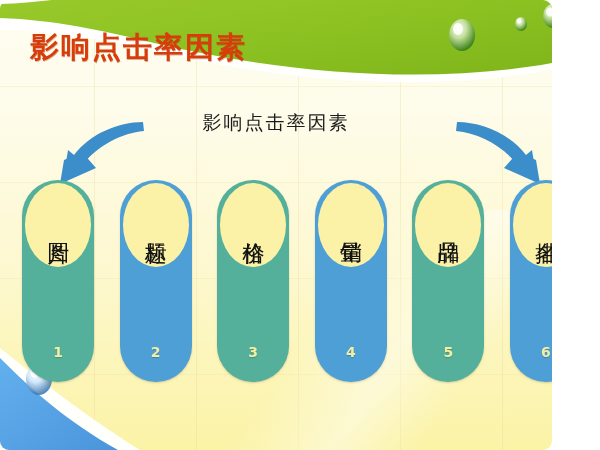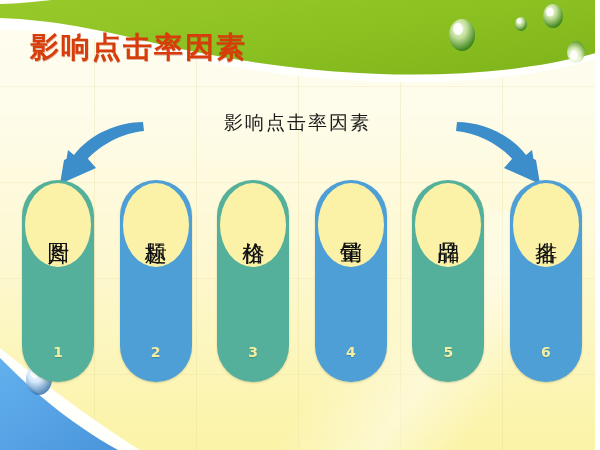--- a/index.html
+++ b/index.html
@@ -8,24 +8,25 @@
   }
   body {
     width: 600px;
     height: 450px;
     font-family: "DejaVu Sans", "Liberation Sans", sans-serif;
     overflow: hidden;
   }
 
   #slide {
     position: relative;
-    width: 595px;
+    width: 552px;
     height: 450px;
     overflow: hidden;
     background: linear-gradient(to bottom, #fefdf0 0%, #fefcea 25%, #fdf8cf 60%, #fbf3a6 100%);
+    border-radius: 9px;
   }
 
   
   .grid {
     position: absolute;
     inset: 0;
     background-image:
       linear-gradient(to right, rgba(225,215,150,.30) 1px, transparent 1px),
       linear-gradient(to bottom, rgba(225,215,150,.22) 1px, transparent 1px);
     background-size: 102px 96px;

